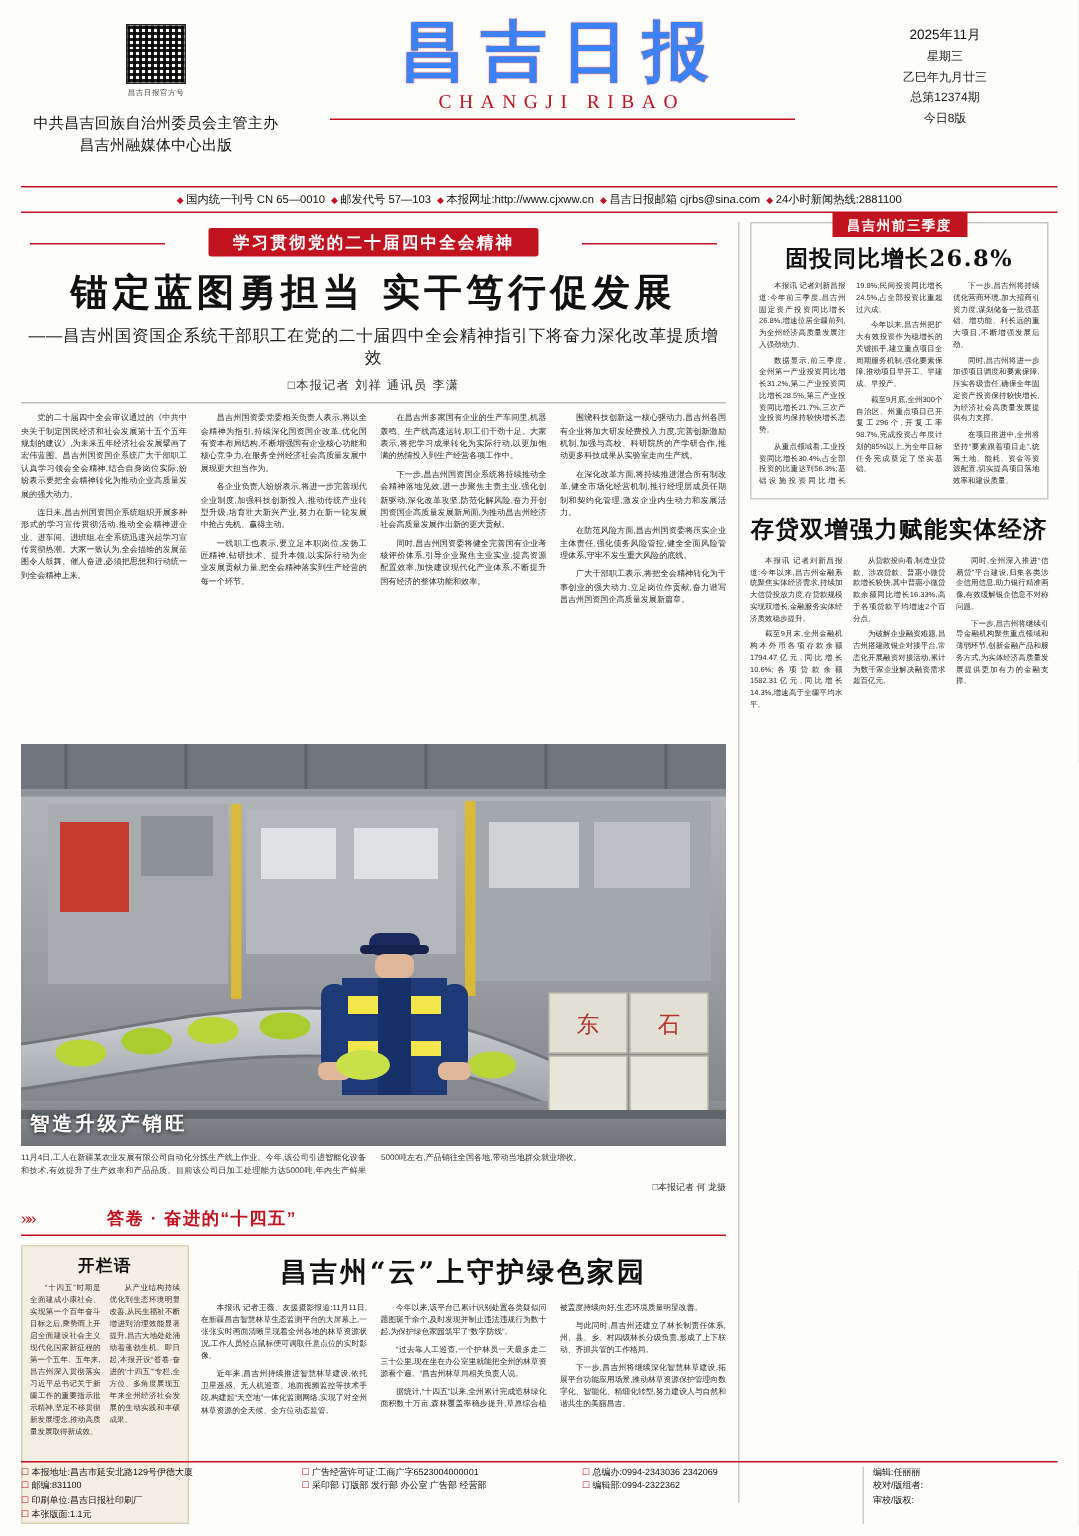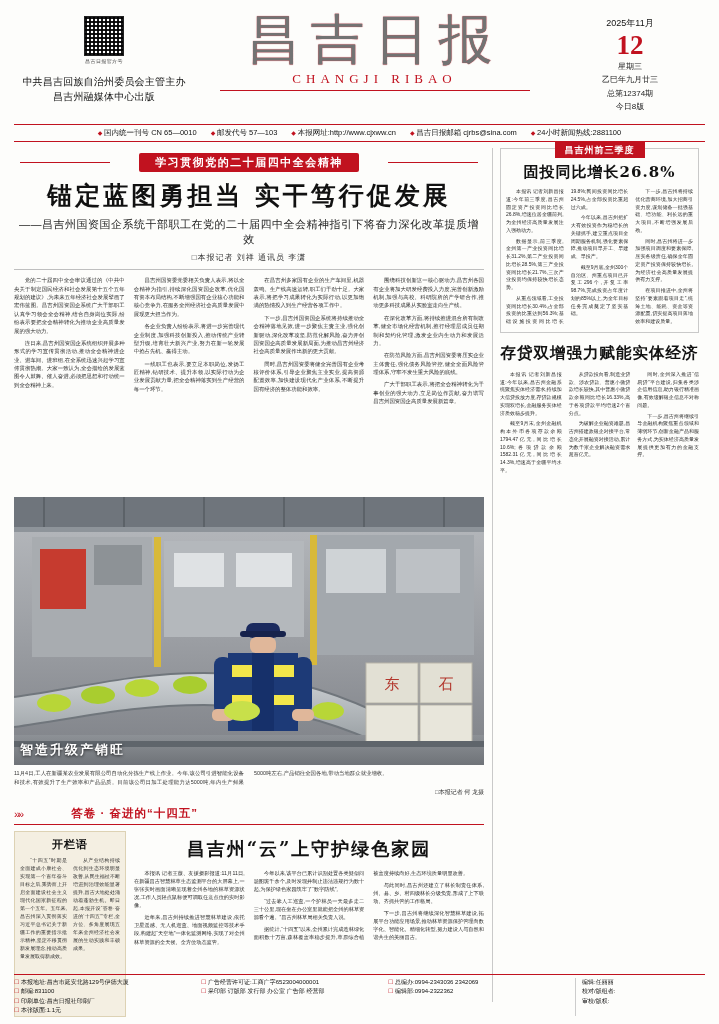--- a/index.html
+++ b/index.html
@@ -47,24 +47,24 @@
     letter-spacing: .2px;
   }
   .mast-center {
     flex: 1;
     text-align: center;
     position: relative;
     padding-top: 2px;
   }
   .logo-cn {
     font-family: "DejaVu Serif", "Liberation Serif", serif;
-    font-weight: normal;
-    font-size: 54px;
+    font-weight: bold;
+    font-size: 44px;
     letter-spacing: 10px;
-    color: #737373;
+    color: #3b82f6;
     line-height: 1.05;
     text-shadow: 0 0 1px #c1121f;
   }
   .logo-en {
     font-family: "Liberation Serif", serif;
     font-size: 13px;
     letter-spacing: 5px;
     color: #c1121f;
     margin-top: 2px;
   }
@@ -88,21 +88,21 @@
     font-family: "Liberation Serif", serif;
   }
   .mast-right .small { font-size: 8px; color: #222; }
   .infobar {
     margin: 0 14px;
     border-top: 1px solid #c1121f;
     border-bottom: 1px solid #c1121f;
     padding: 3px 0;
     display: flex;
     justify-content: center;
-    gap: 14px;
+    gap: 4px;
     font-size: 7.5px;
     color: #111;
   }
   .infobar span::before { content: "◆ "; color: #c1121f; font-size: 6px; }
   
   .content {
     display: flex;
     padding: 6px 14px 0 14px;
     gap: 8px;
     height: 860px;
@@ -309,21 +309,20 @@
         <div>昌吉州融媒体中心出版</div>
       </div>
     </div>
     <div class="mast-center">
       <div class="logo-cn">昌吉日报</div>
       <div class="logo-en">CHANGJI RIBAO</div>
       <div class="logo-rule"></div>
     </div>
     <div class="mast-right">
       <div>2025年11月</div>
-      <div class="bigday">12</div>
       <div class="small">星期三</div>
       <div class="small">乙巳年九月廿三</div>
       <div class="small">总第12374期</div>
       <div class="small">今日8版</div>
     </div>
   </div>
 
   <div class="infobar">
     <span>国内统一刊号 CN 65—0010</span>
     <span>邮发代号 57—103</span>

